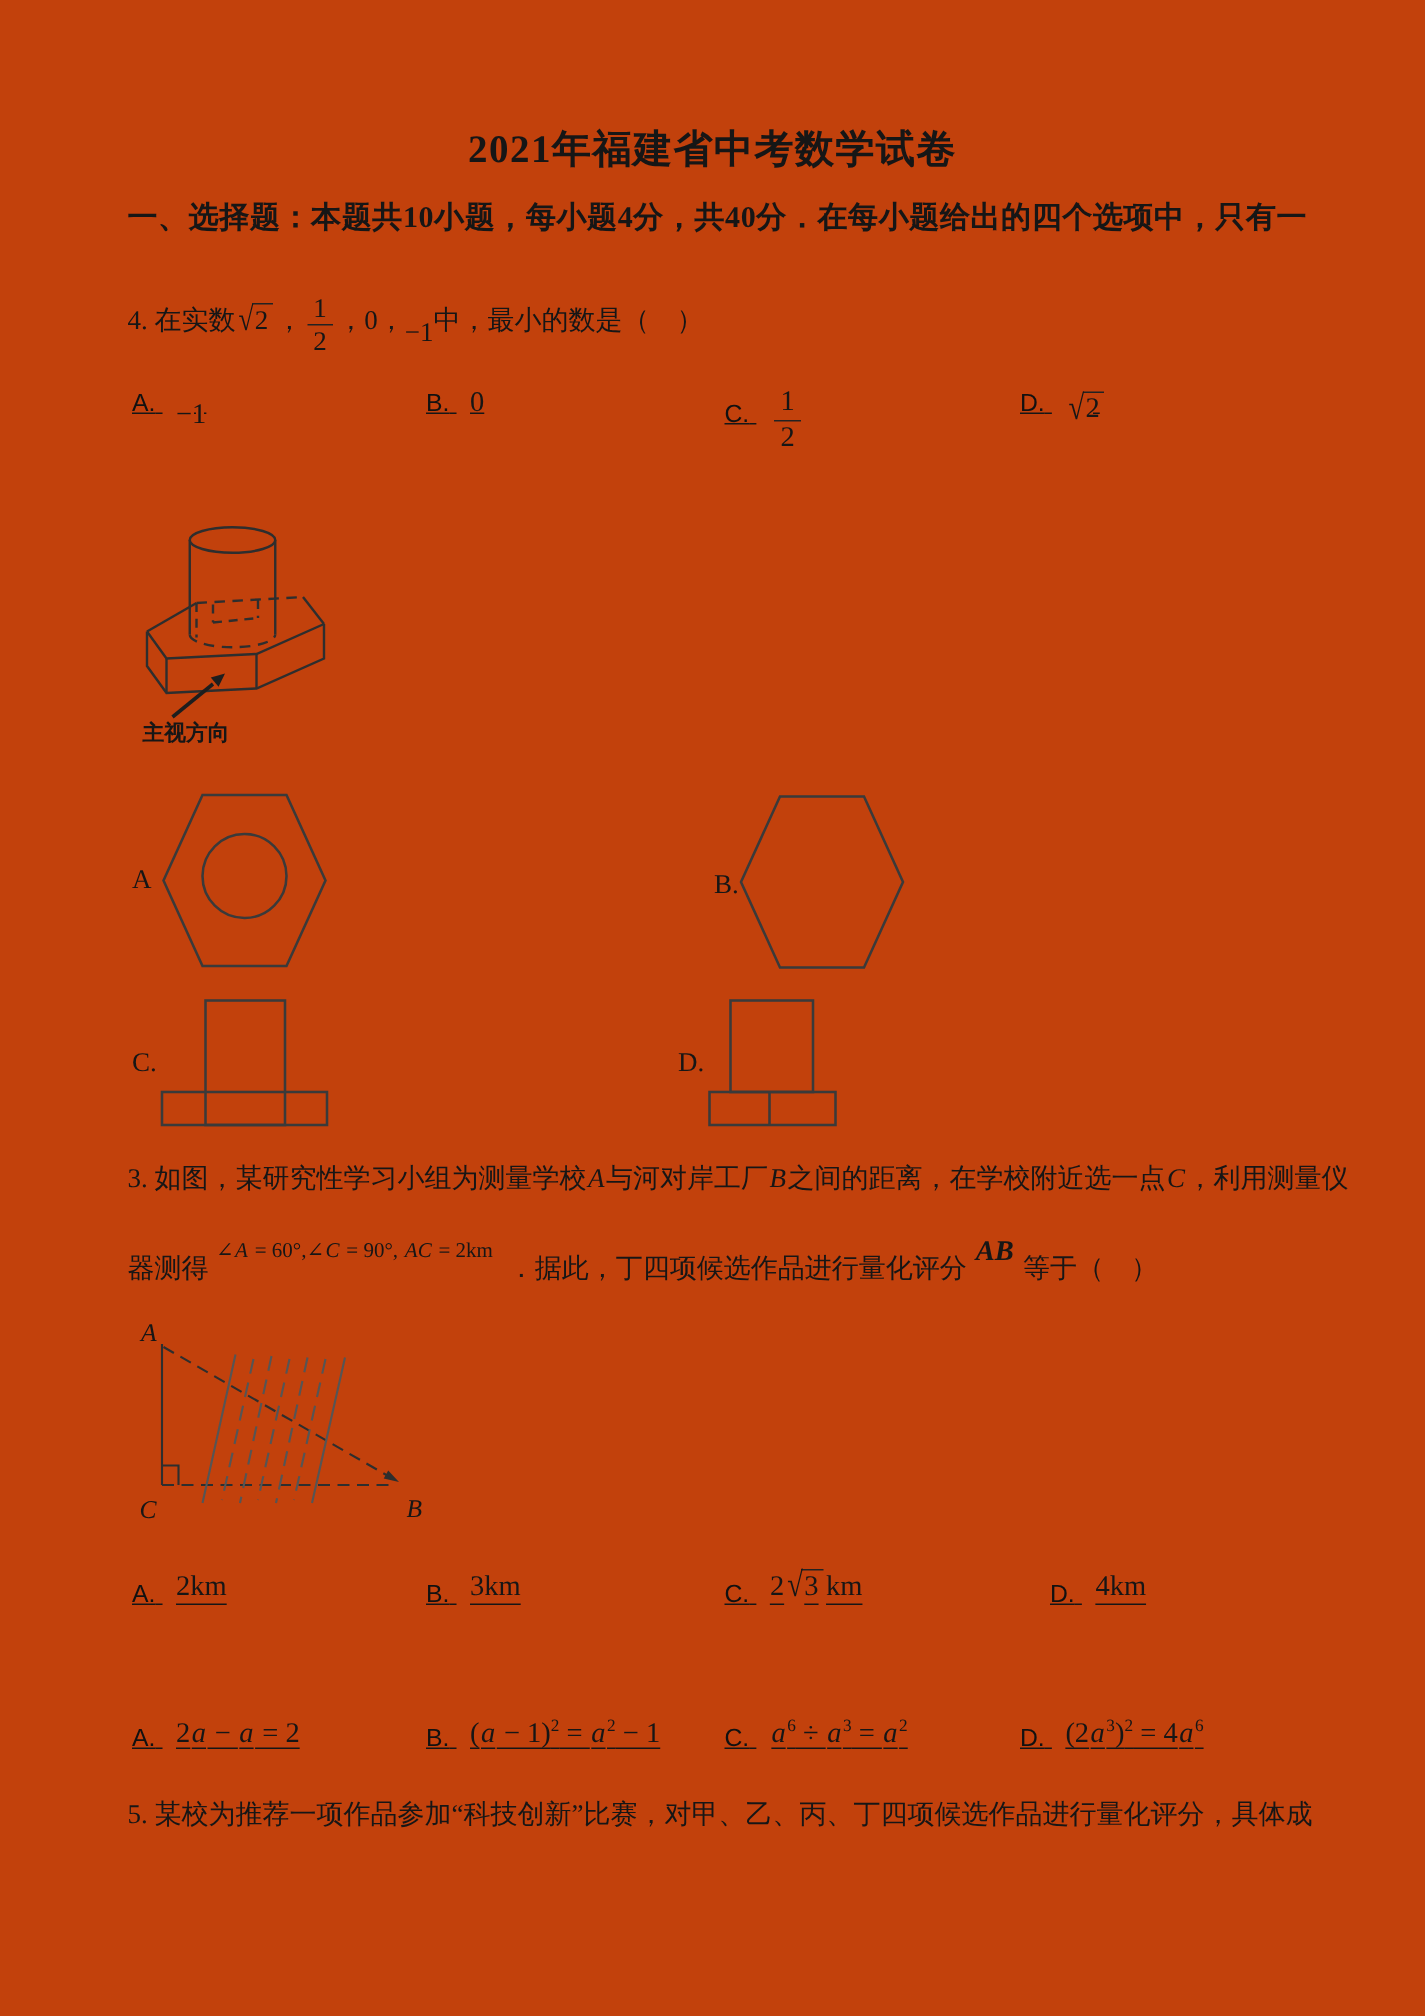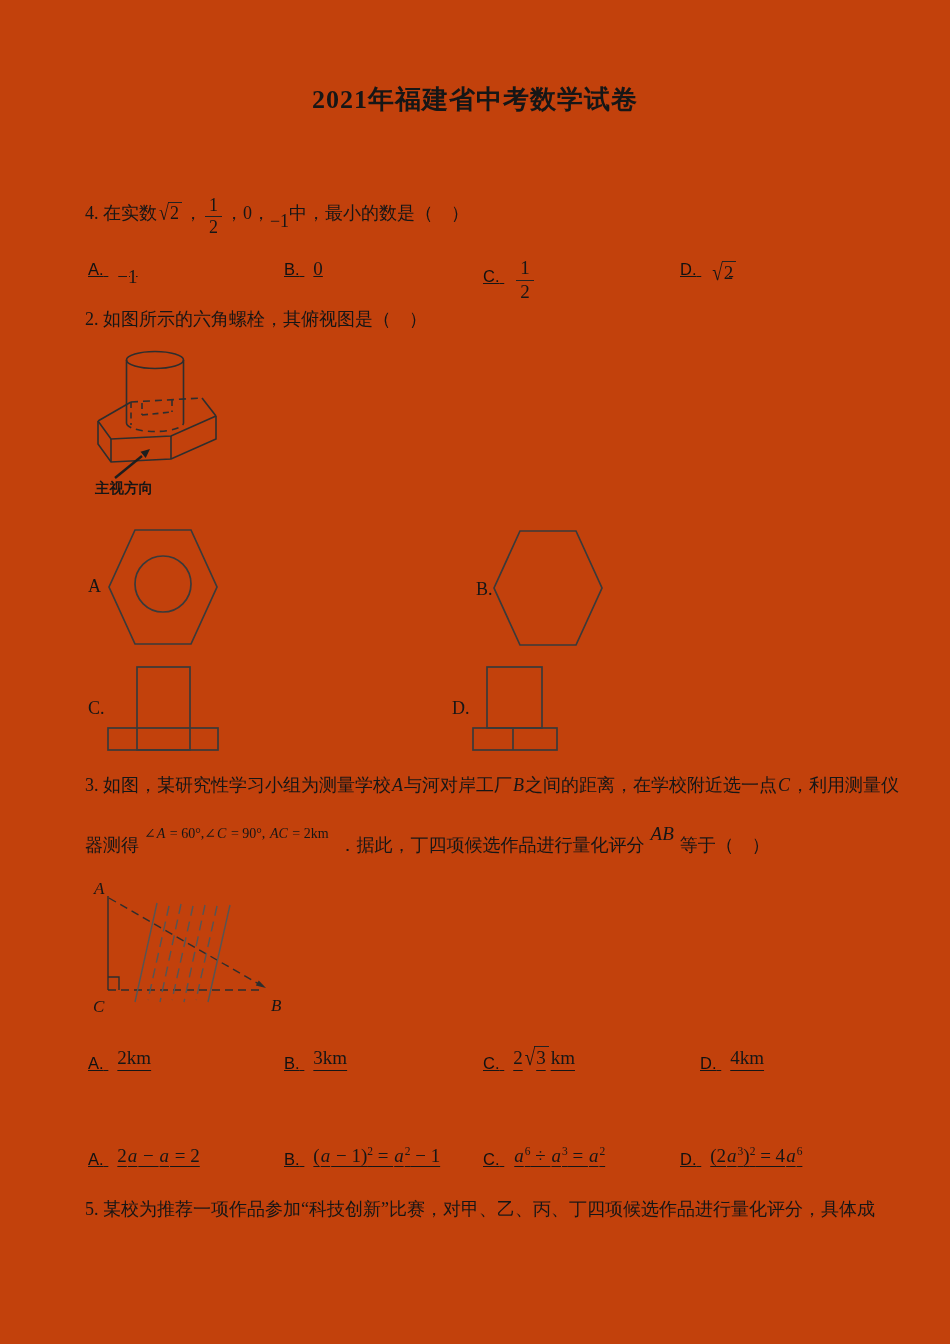--- a/index.html
+++ b/index.html
@@ -19,35 +19,36 @@
   .m-i{font-style:italic;padding:0 1px;}
   .m-sup{font-size:11.5px;position:relative;top:-7px;font-style:normal;}
   .m-low{position:relative;top:8px;}
   .frac{display:inline-block;text-align:center;vertical-align:-0.8em;line-height:1.08;margin:0 3px;}
   .frac .num{display:block;border-bottom:1.3px solid #222;padding:0 4px 1px;}
   .frac .den{display:block;padding-top:1px;}
   .sqrt{white-space:nowrap;margin:0 2px;}
   .sqrt .rad{display:inline-block;transform:scaleY(1.22);margin-right:-1px;}
   .sqrt .rbar{border-top:1.4px solid #222;padding:0 3px 0 2px;}
   .raised{position:relative;top:-13px;margin:0 10px 0 5px;font-size:14px;}
-  .raised2{position:relative;top:-11px;margin:0 5px;font-size:19px;}
+  .raised2{position:relative;top:-11px;margin:0 5px;font-size:19px;font-weight:bold;}
   .up5{position:relative;top:-5px;}
   .up3{position:relative;top:-3px;}
   .shiftd{position:relative;top:4px;}
   .figlabel{position:absolute;font-size:18px;}
   svg{position:absolute;overflow:visible;}
   svg text{font-family:"Liberation Serif","DejaVu Serif",serif;fill:#161616;}
 </style>
 </head>
 <body>
 
 <div id="page">
 
   <div class="title">2021年福建省中考数学试卷</div>
 
+  <div class="sec" style="top:131px">一、选择题：本题共10小题，每小题4分，共40分．在每小题给出的四个选项中，只有一</div>
 
   <div class="stem" style="top:196px"><span class="m-r">4. 在实数</span><span class="sqrt"><span class="rad">√</span><span class="rbar">2</span></span><span class="m-r">，</span><span class="frac"><span class="num">1</span><span class="den">2</span></span><span class="m-r">，0，</span><span class="m-low">−1</span><span class="m-r">中，最小的数是（　）</span></div>
   <div class="optrow" style="top:258px">
     <span class="opt" style="left:0">
       <span class="olab">A.</span>
       <span class="omath"><span class="m-low">−1</span></span>
     </span>
     <span class="opt" style="left:196px">
       <span class="olab">B.</span>
       <span class="omath"><span class="m-r">0</span></span>
@@ -55,21 +56,20 @@
     <span class="opt" style="left:395px">
       <span class="olab">C.</span>
       <span class="omath"><span class="frac"><span class="num">1</span><span class="den">2</span></span></span>
     </span>
     <span class="opt" style="left:592px">
       <span class="olab">D.</span>
       <span class="omath shiftd"><span class="sqrt"><span class="rad">√</span><span class="rbar">2</span></span></span>
     </span>
   </div>
 
-  <div class="stem" style="top:306px">2. 如图所示的六角螺栓，其俯视图是（　）</div>
 
   <svg style="left:95px;top:345px" width="130" height="152" viewBox="0 0 130 152">
     <g fill="none" stroke="#2e2e2e" stroke-width="1.6">
       <ellipse cx="60" cy="15" rx="28.5" ry="8.5"></ellipse>
       <line x1="31.5" y1="15" x2="31.5" y2="78"></line>
       <line x1="88.5" y1="15" x2="88.5" y2="78"></line>
       <path d="M31.5,78 A28.5,8.5 0 0 0 88.5,78" stroke-dasharray="7 5"></path>
       <path d="M3,76 L36,57"></path>
       <path d="M36,57 L107,53" stroke-dasharray="7 5"></path>
       <path d="M107,53 L121,71"></path>

